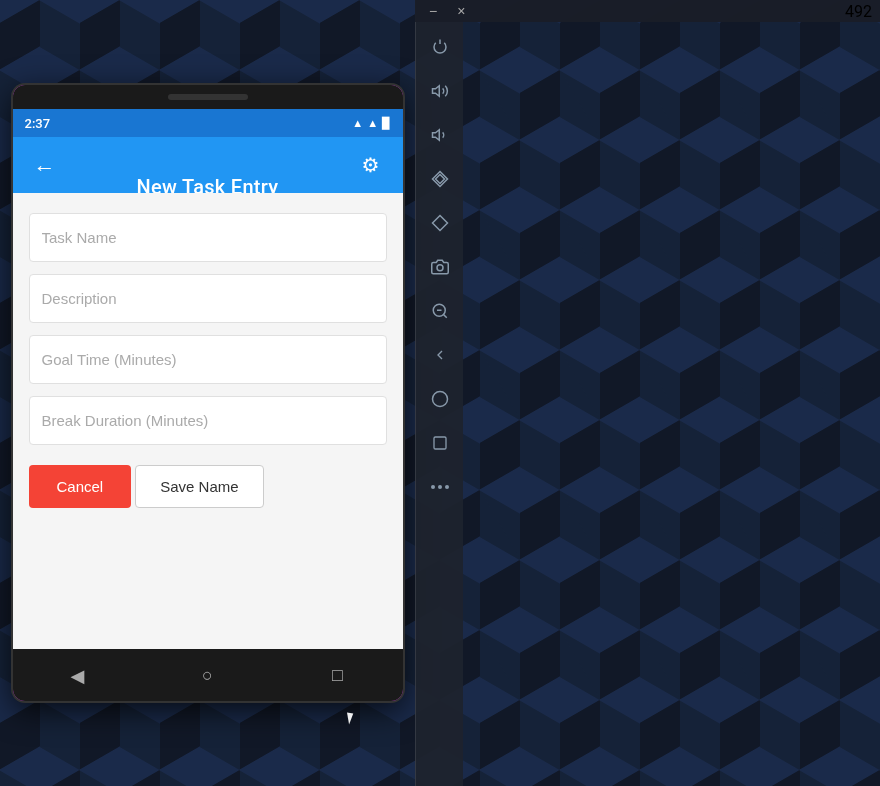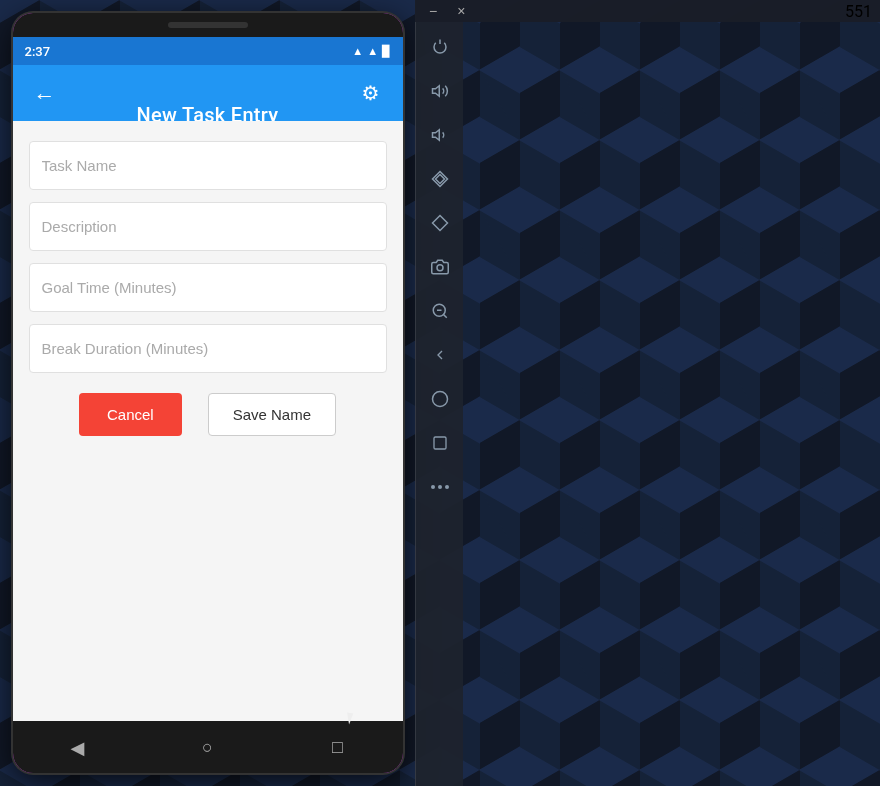--- a/index.html
+++ b/index.html
@@ -36,23 +36,23 @@
       z-index: 10;
       display: flex;
       align-items: center;
       justify-content: center;
       width: 415px;
       height: 786px;
     }
 
     .phone {
       width: 390px;
-      height: 760px;
+      height: 616px;
       background: #d946ef;
-      border-radius: 20px;
+      border-radius: 12px;
       overflow: hidden;
       display: flex;
       flex-direction: column;
       box-shadow: 0 0 0 2px #333, 0 8px 32px rgba(0,0,0,0.8);
       position: relative;
     }
 
     
     .phone-top-bar {
       background: #1a1a1a;
@@ -159,22 +159,21 @@
       color: #333;
       background: transparent;
     }
 
     .form-field input::placeholder {
       color: #aaa;
     }
 
     .button-row {
       display: flex;
-      gap: 26px;
-      justify-content: center;
+      gap: 4px;
       padding: 8px 0;
     }
 
     .btn-cancel {
       background: #f44336;
       color: white;
       border: none;
       border-radius: 4px;
       padding: 12px 28px;
       font-size: 15px;
@@ -302,21 +301,21 @@
 </head>
 <body>
 
 <div class="bg-triangles" style="position:absolute;inset:0;z-index:0;"></div>
 
 <div class="window-topbar">
   <div class="window-controls">
     <button class="win-btn">−</button>
     <button class="win-btn">×</button>
   </div>
-  <span>551</span>
+  <span>492</span>
 </div>
 
 <div class="phone-wrapper">
   <div class="phone">
 
     <div class="phone-top-bar">
       <div class="phone-speaker"></div>
     </div>
 
     <div class="status-bar">

